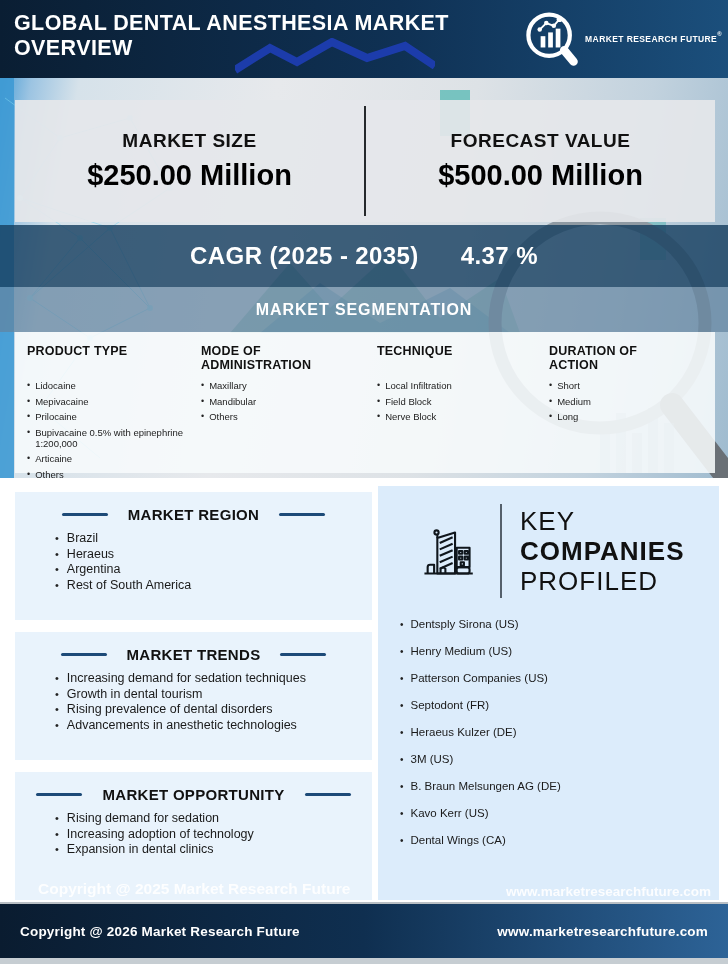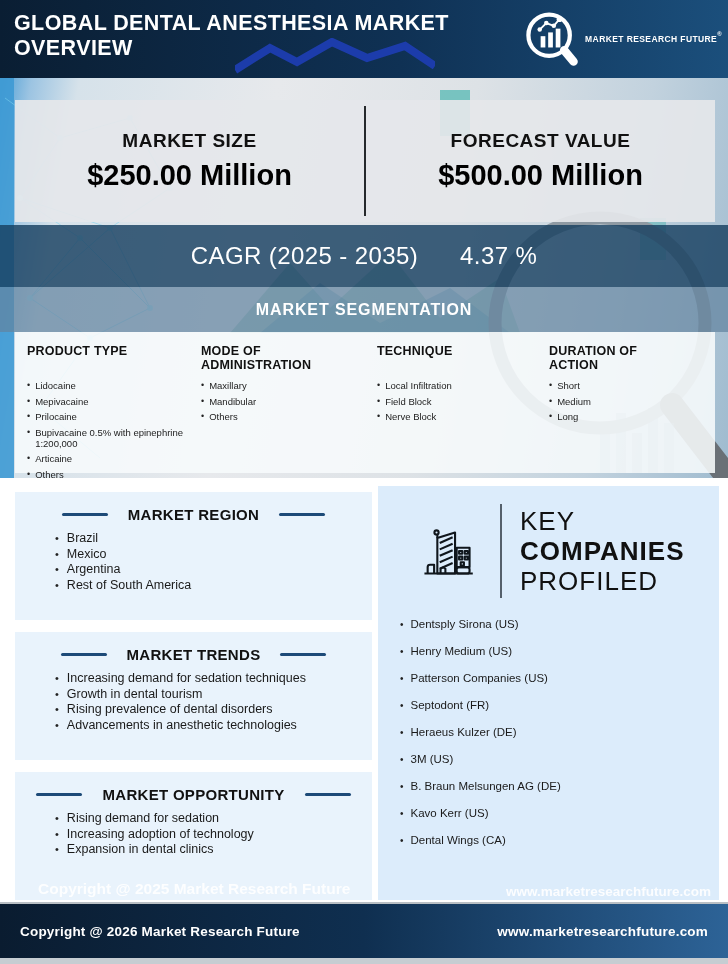--- a/index.html
+++ b/index.html
@@ -23,21 +23,21 @@
 
   .ms-panel { position:absolute; left:15px; top:22px; width:700px; height:122px;
     background:rgba(229,231,234,0.92); display:flex; align-items:center; }
   .ms-half { flex:1; display:flex; flex-direction:column; align-items:center; justify-content:center; gap:7px; }
   .ms-label { font-size:19px; font-weight:bold; color:#111; letter-spacing:0.5px; }
   .ms-value { font-size:29px; font-weight:bold; color:#000; }
   .ms-divider { width:2px; height:110px; background:#26292c; }
 
   .cagr-band { position:absolute; left:0; top:147px; width:728px; height:62px;
     background:rgba(23,64,96,0.82); display:flex; align-items:center; justify-content:center; gap:42px; }
-  .cagr-band span { color:#fff; font-size:24px; font-weight:normal; letter-spacing:0.4px; }
+  .cagr-band span { color:#fff; font-size:24px; font-weight:bold; letter-spacing:0.4px; }
 
   .seg-band { position:absolute; left:0; top:209px; width:728px; height:45px;
     background:rgba(98,132,160,0.72); display:flex; align-items:center; justify-content:center; }
   .seg-band span { color:#fff; font-size:16px; font-weight:bold; letter-spacing:0.9px; }
 
   .seg-panel { position:absolute; left:15px; top:254px; width:700px; height:141px;
     background:rgba(247,250,252,0.88); }
   .seg-col { position:absolute; top:12px; width:168px; }
   .seg-col-1 { left:12px; } .seg-col-2 { left:186px; } .seg-col-3 { left:362px; } .seg-col-4 { left:534px; }
   .seg-heading { font-size:12.5px; font-weight:bold; color:#111; line-height:14px; letter-spacing:0.2px;
@@ -268,21 +268,21 @@
       <span class="dash"></span>
     </div>
     <div class="card-list">
 
     <div class="li">
           <span class="bullet">•</span>
           <span class="txt">Brazil</span>
         </div>
         <div class="li">
           <span class="bullet">•</span>
-          <span class="txt">Mexico</span>
+          <span class="txt">Heraeus</span>
         </div>
         <div class="li">
           <span class="bullet">•</span>
           <span class="txt">Argentina</span>
         </div>
         <div class="li">
           <span class="bullet">•</span>
           <span class="txt">Rest of South America</span>
         </div>
       </div>

